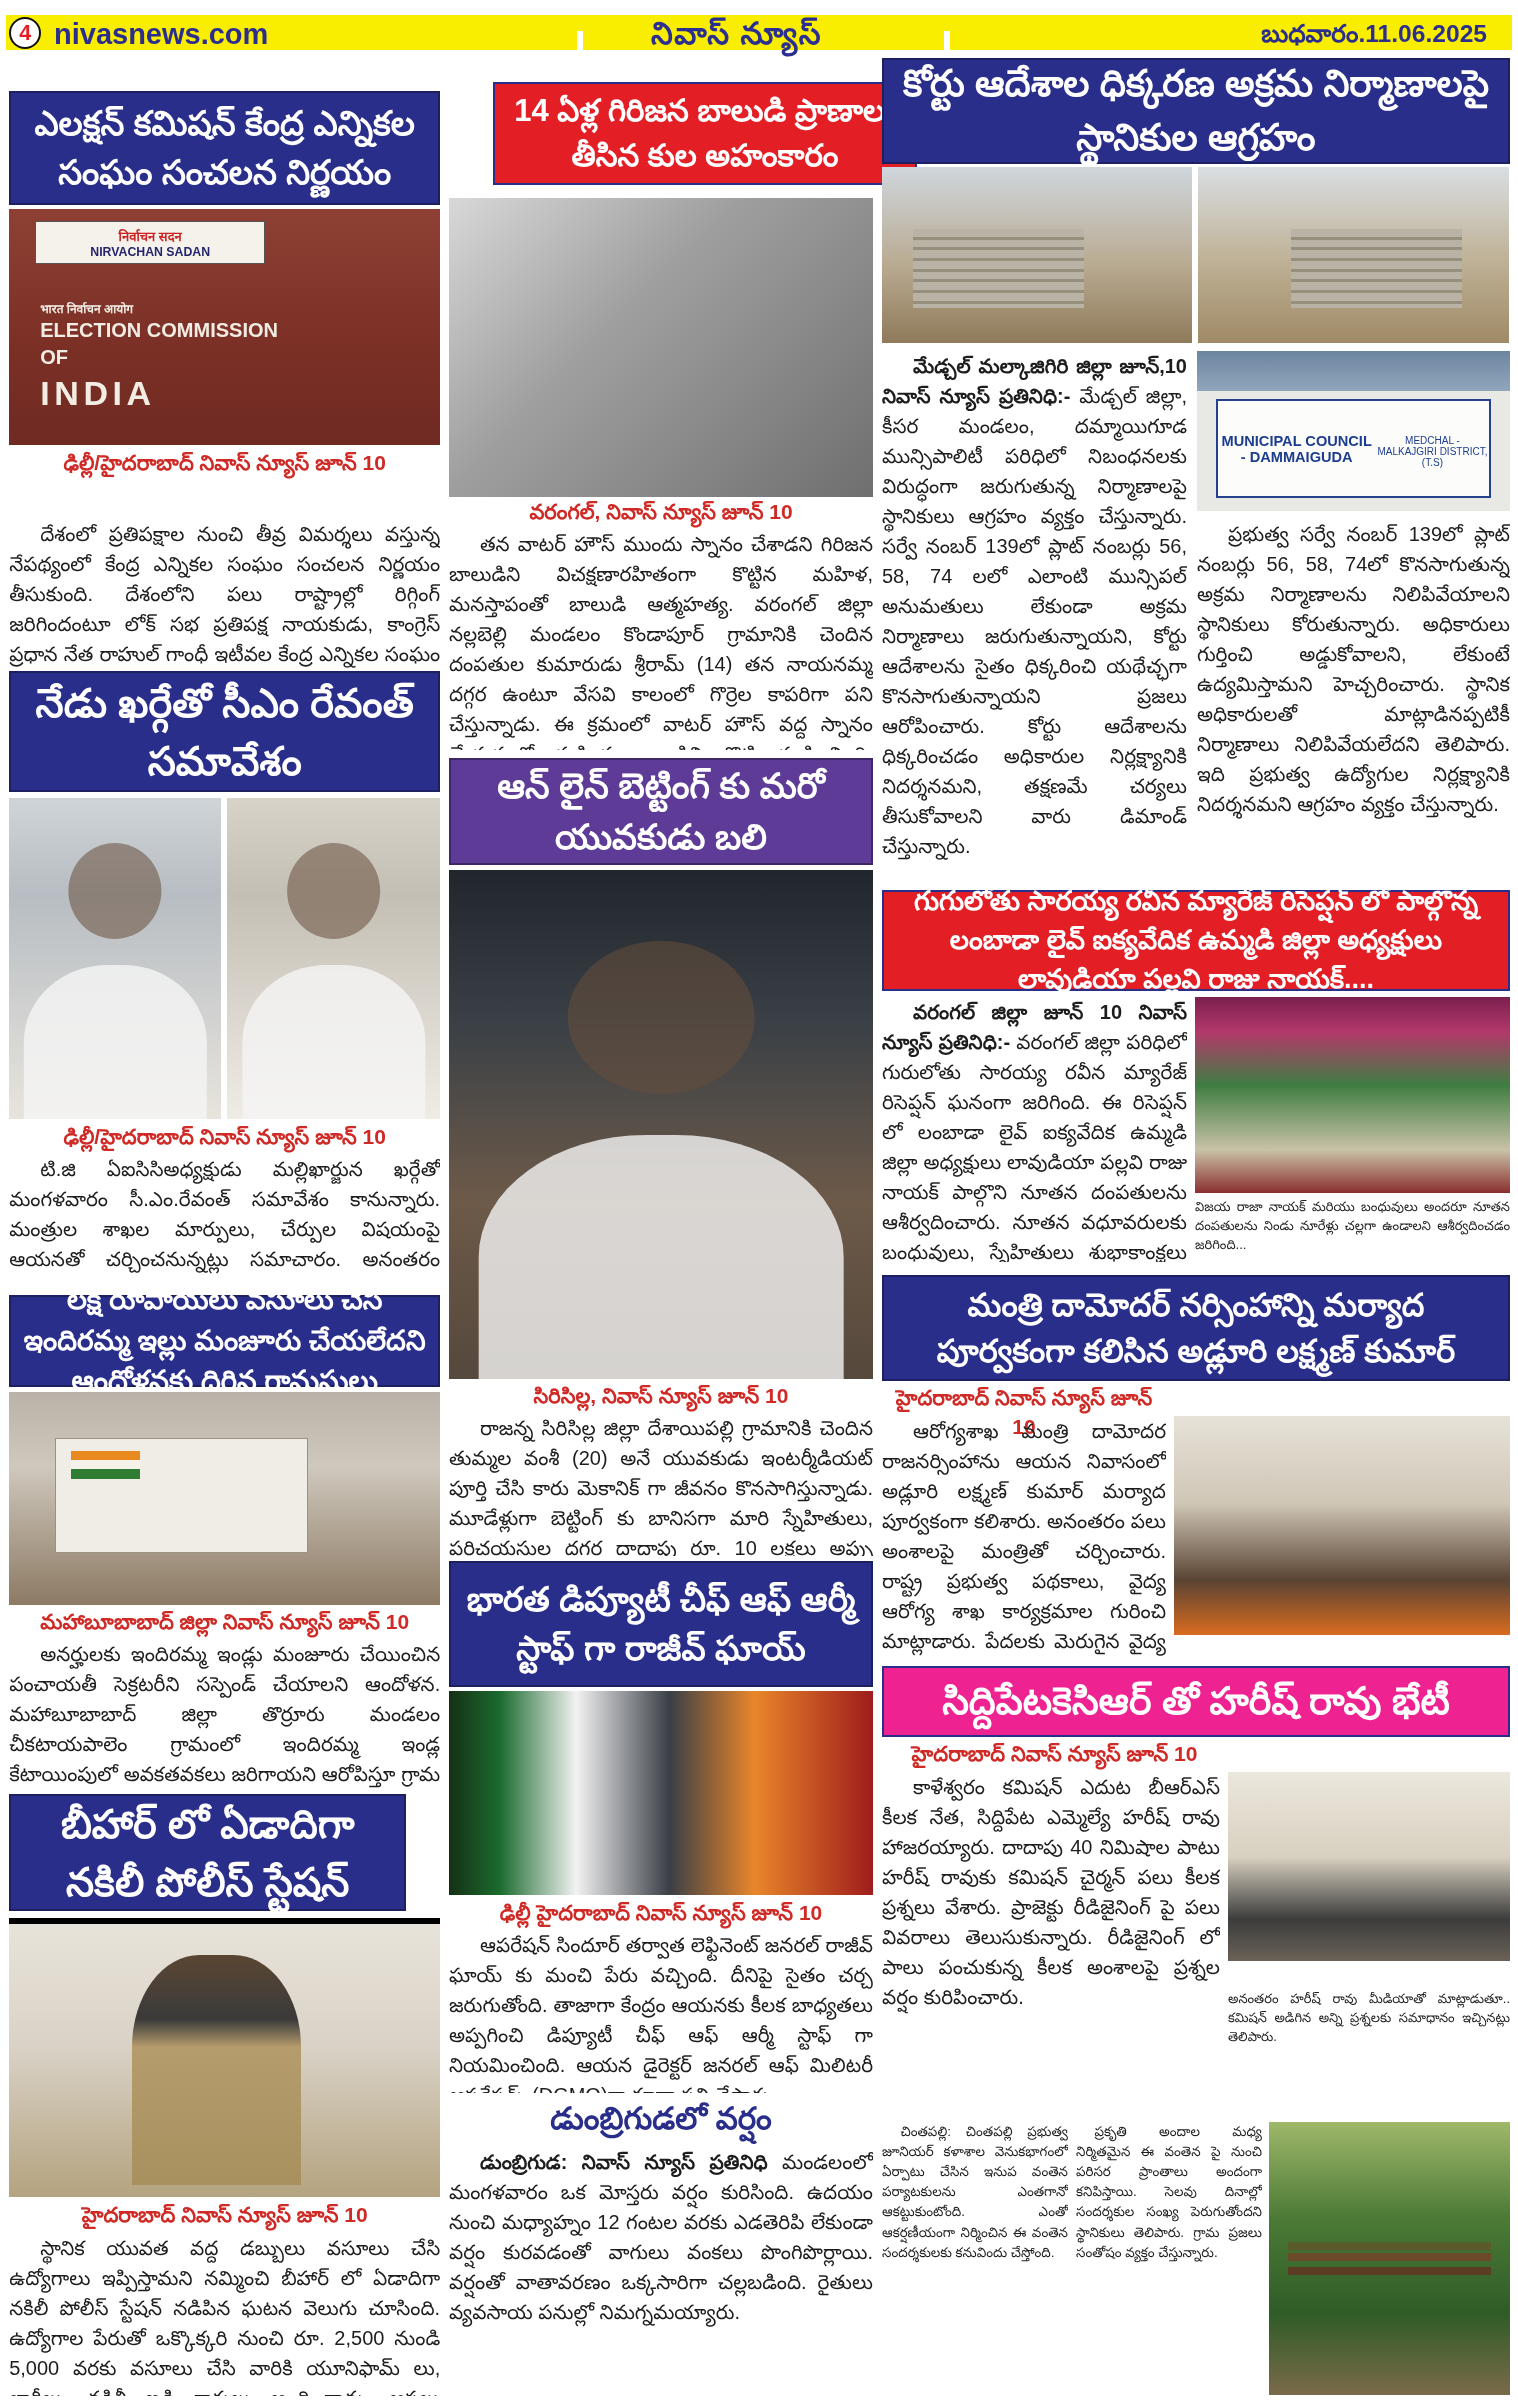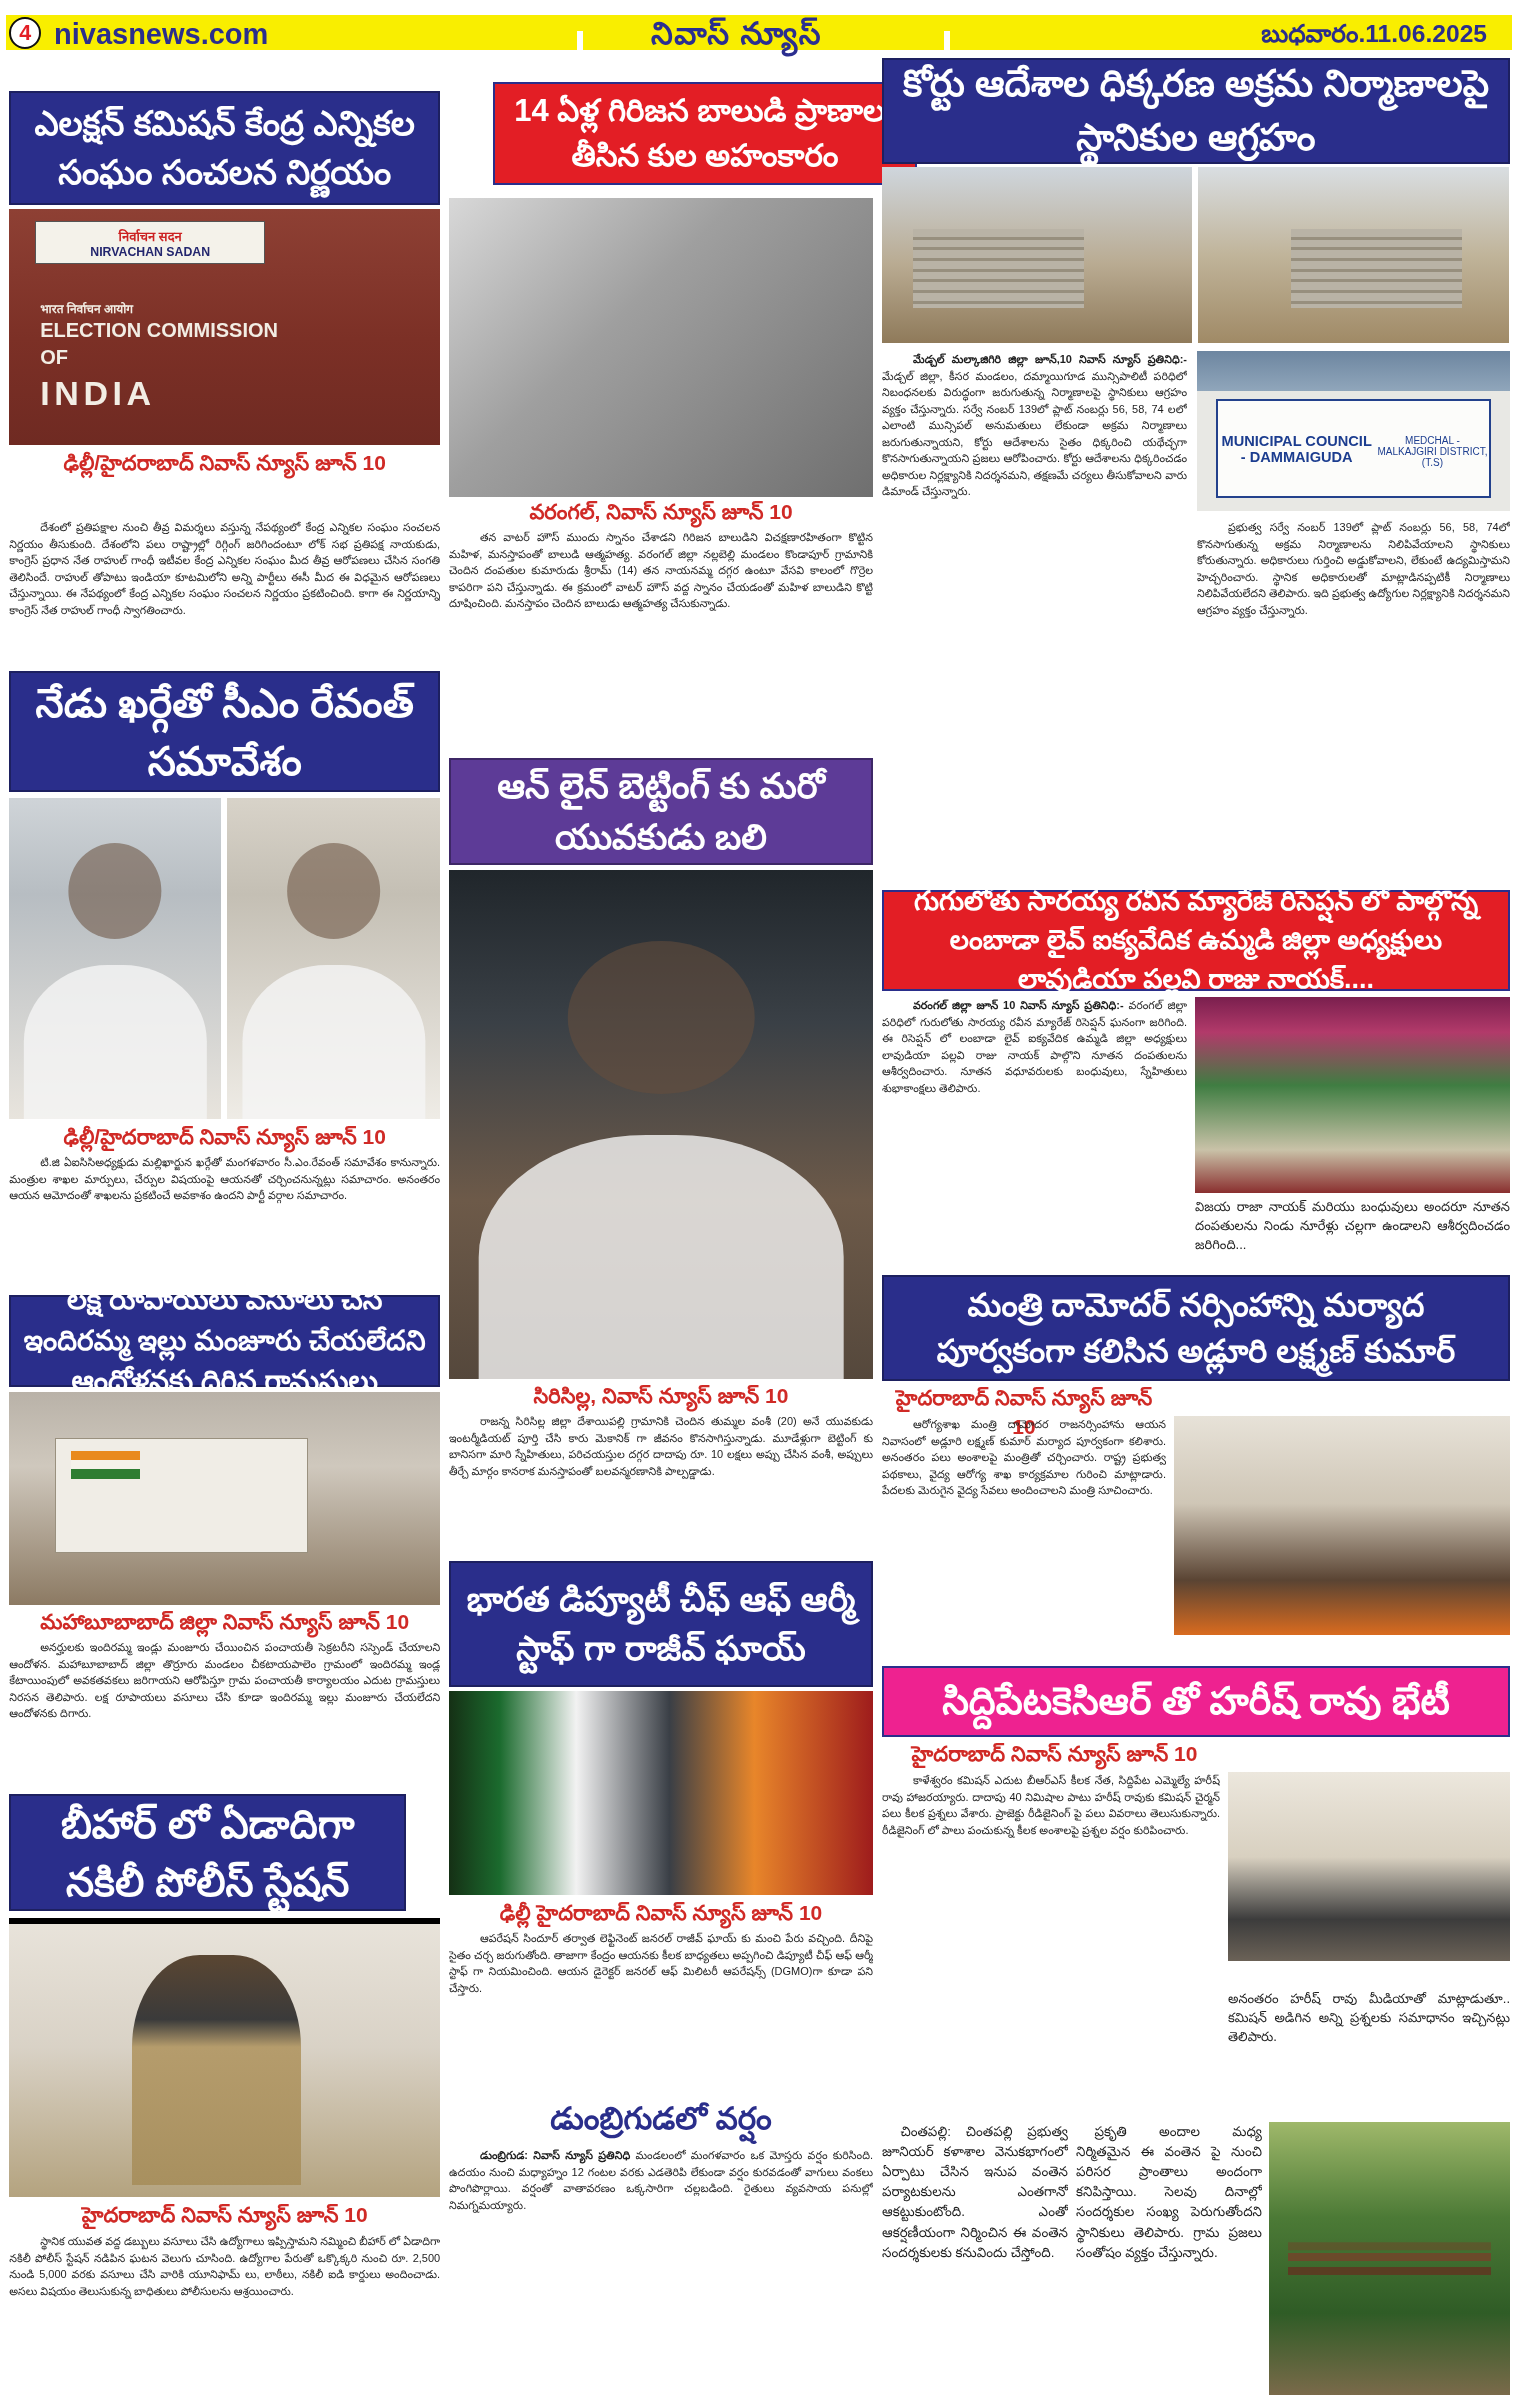--- a/index.html
+++ b/index.html
@@ -19,21 +19,21 @@
   .mast-gap { position:absolute; top:15.3px; width:6.1px; height:35px; background:#ffffff; }
 
   
   .hbox { position:absolute; display:flex; align-items:center; justify-content:center; text-align:center;
     color:#ffffff; font-weight:bold; line-height:1.45; padding:3.1px 10.7px; }
   .navy { background:#2a2e8b; border:2.3px solid #1d2060; }
   .redbox { background:#e31e25; border:2.3px solid #2a2e8b; }
   .purplebox { background:#5d3b97; border:2.3px solid #3d2766; }
   .pinkbox { background:#ee2290; border:2.3px solid #2a2e8b; }
   .dateline { position:absolute; color:#d02a26; font-weight:bold; font-size:21px; text-align:center; }
-  .bodytxt { position:absolute; font-size:11px; line-height:1.5; color:#1d1d1d; text-align:justify;
+  .bodytxt { position:absolute; font-size:20px; line-height:1.5; color:#1d1d1d; text-align:justify;
     overflow:hidden; text-indent:31px; }
   .smalltxt { font-size:13.4px; text-indent:18.4px; }
   .lead { font-weight:bold; }
   .ph { position:absolute; overflow:hidden; background:#c9c9c9; }
   .caption { position:absolute; font-size:13px; line-height:1.45; color:#1d1d1d; text-align:justify; overflow:hidden; }
 
   
   #a1-head { left:9.2px; top:91px; width:431px; height:114px; font-size:34px; }
   #a1-img { left:9.2px; top:209px; width:431px; height:236px;
     background:linear-gradient(180deg,#8e4034 0%,#7c3026 55%,#6f2a22 100%); }

